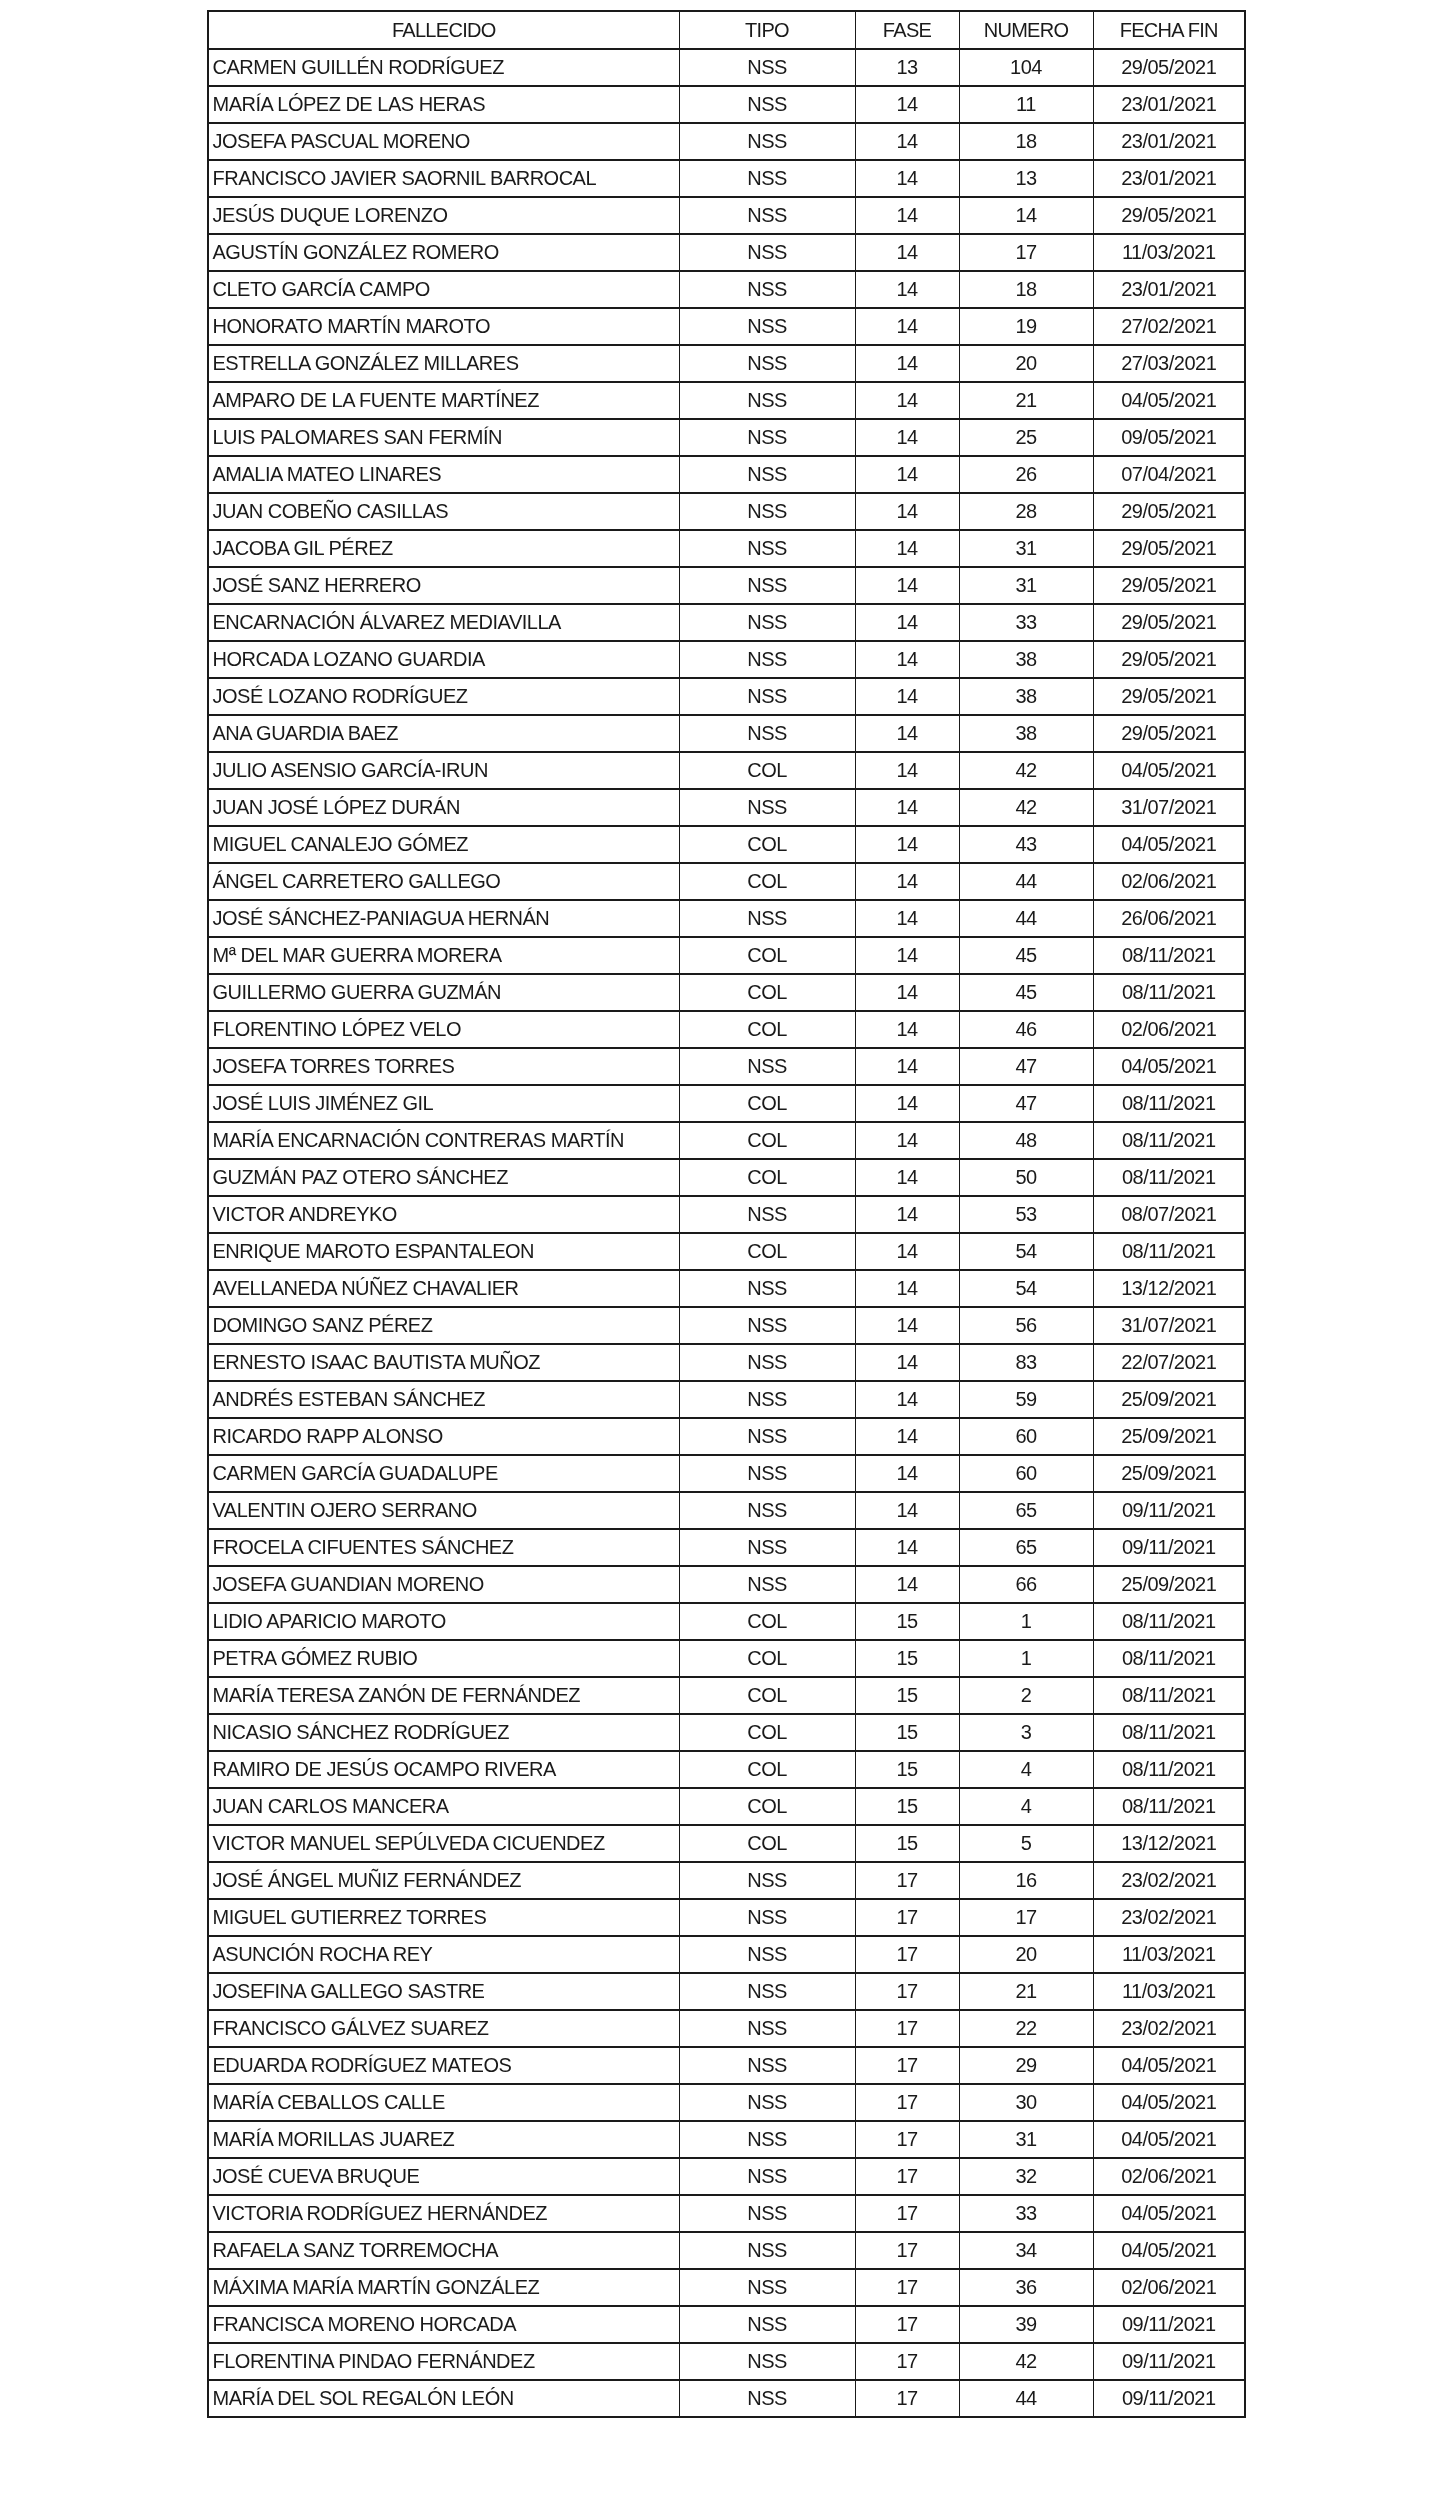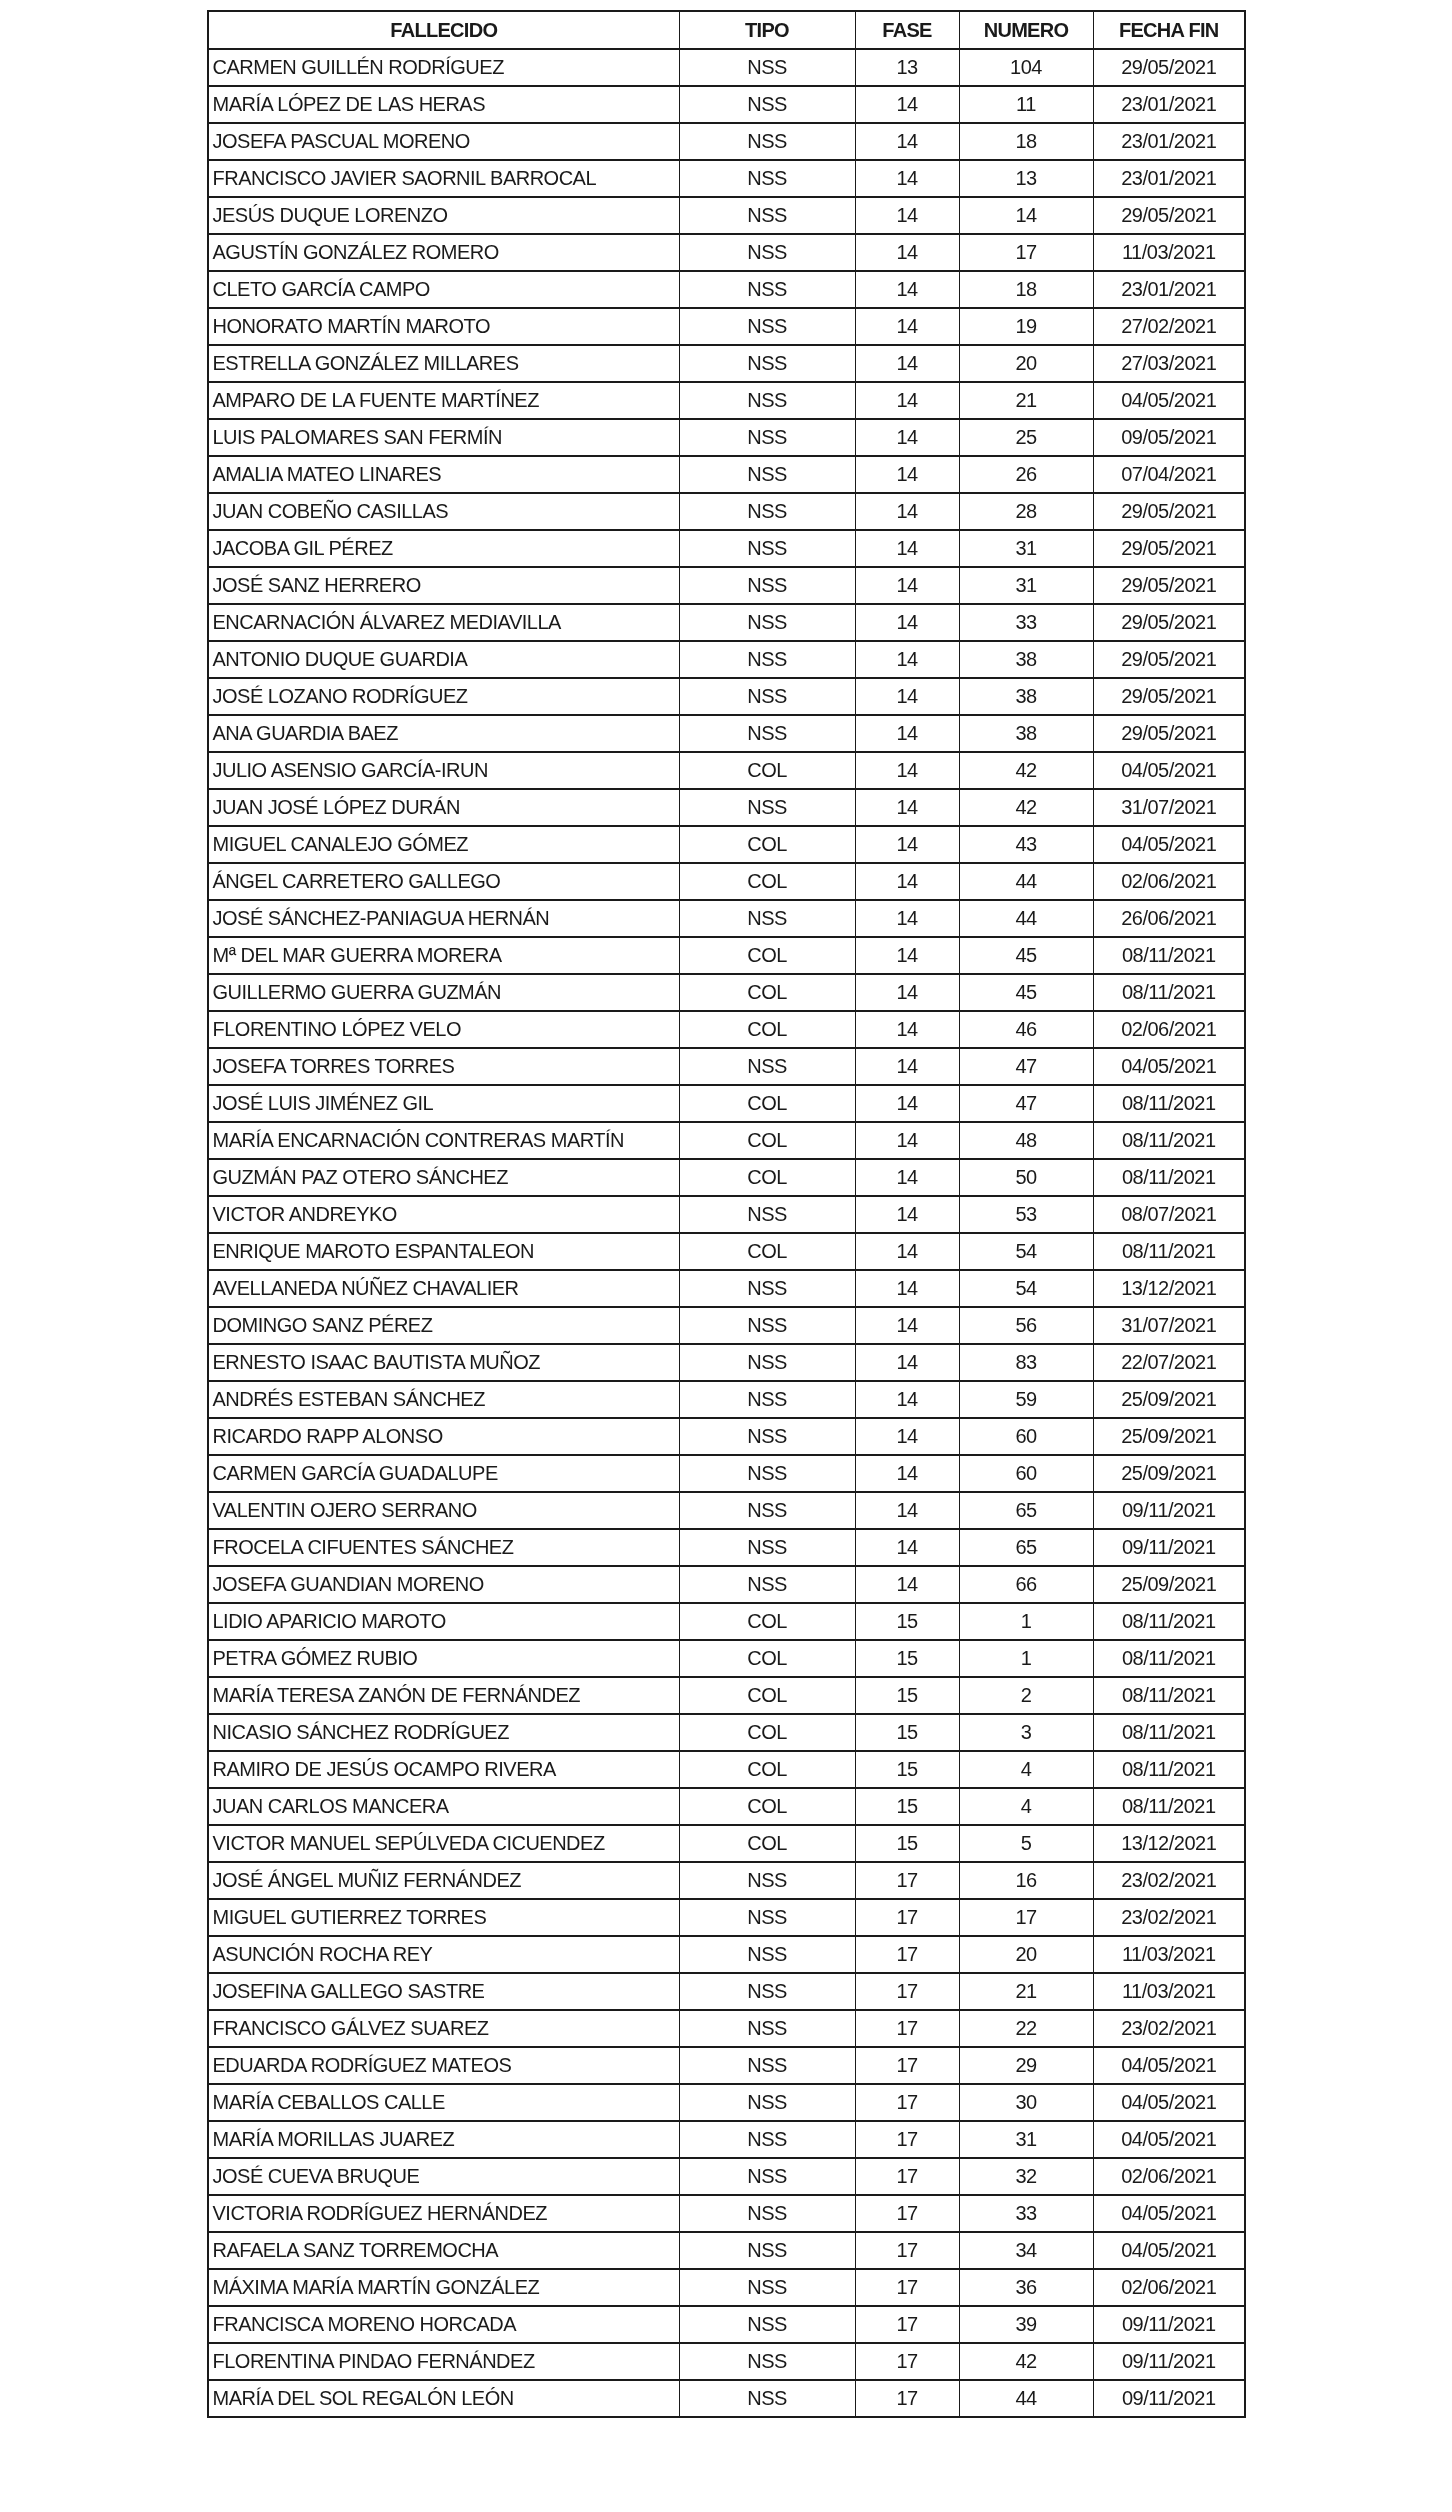--- a/index.html
+++ b/index.html
@@ -38,21 +38,21 @@
     border-top: 2.6px solid #1a1a1a;
     border-bottom: 2.6px solid #1a1a1a;
     white-space: nowrap;
     overflow: hidden;
     font-size: 20px;
     letter-spacing: -0.5px;
     line-height: 1;
     vertical-align: middle;
   }
   .doc-table th {
-    font-weight: bold;
+    font-weight: normal;
     text-align: center;
     letter-spacing: -0.7px;
     height: 36px;
   }
   .doc-table td.name { text-align: left; }
   .doc-table td.center { text-align: center; }
 </style>
 </head>
 <body>
 
@@ -180,21 +180,21 @@
         <td class="center">29/05/2021</td>
       </tr>
       <tr>
         <td class="name">ENCARNACIÓN ÁLVAREZ MEDIAVILLA</td>
         <td class="center">NSS</td>
         <td class="center">14</td>
         <td class="center">33</td>
         <td class="center">29/05/2021</td>
       </tr>
       <tr>
-        <td class="name">ANTONIO DUQUE GUARDIA</td>
+        <td class="name">HORCADA LOZANO GUARDIA</td>
         <td class="center">NSS</td>
         <td class="center">14</td>
         <td class="center">38</td>
         <td class="center">29/05/2021</td>
       </tr>
       <tr>
         <td class="name">JOSÉ LOZANO RODRÍGUEZ</td>
         <td class="center">NSS</td>
         <td class="center">14</td>
         <td class="center">38</td>

